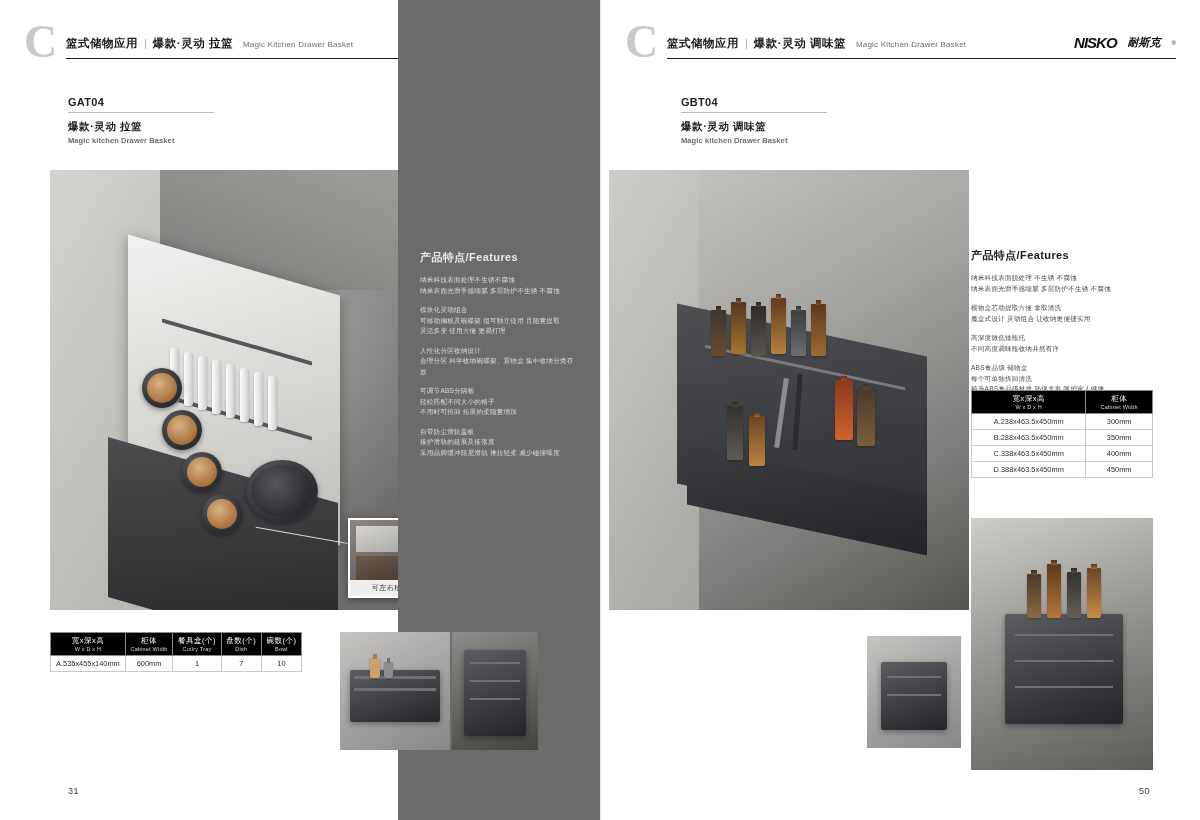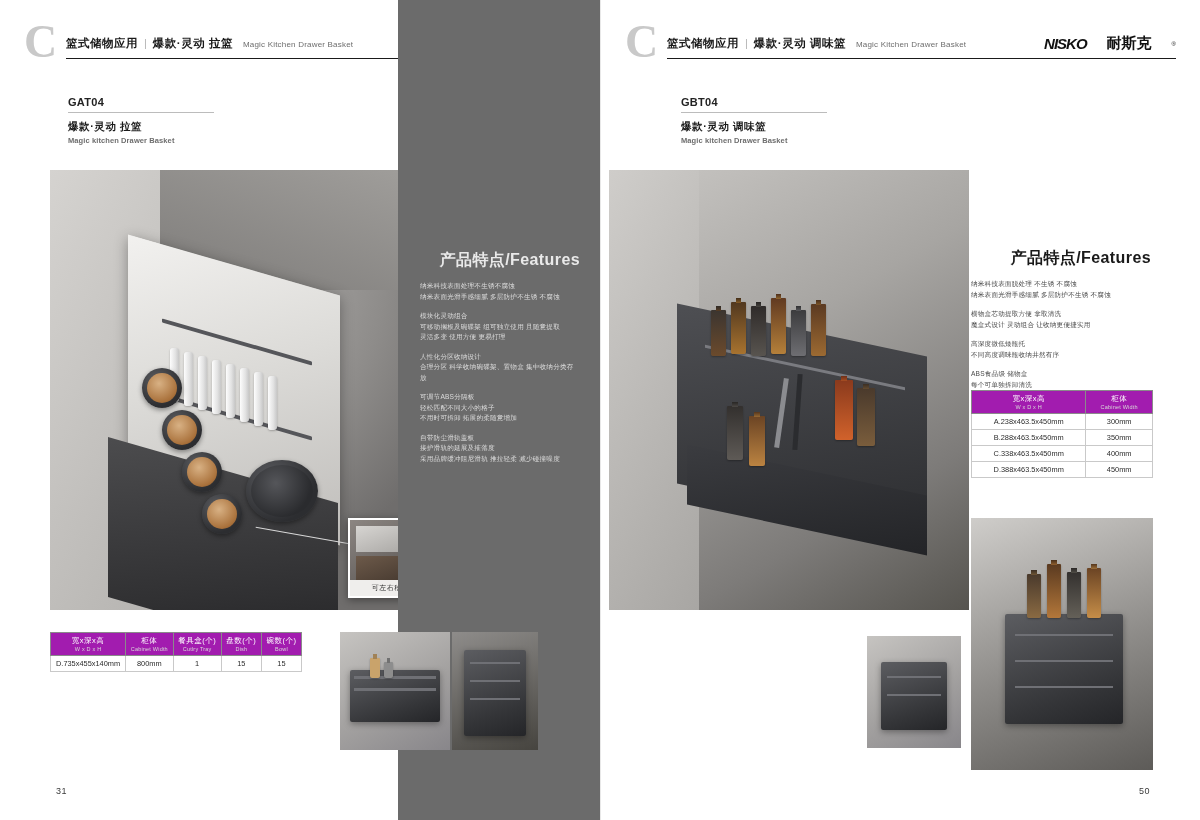--- a/index.html
+++ b/index.html
@@ -24,27 +24,27 @@
     font-size:46px; line-height:40px; font-weight:bold;
     color:#c9c9c9; font-family:"Liberation Serif", serif;
     letter-spacing:-2px;
   }
   .hdr-titles { position:absolute; left:42px; top:12px; display:flex; align-items:baseline; gap:6px; white-space:nowrap; }
   .hdr-cn { font-size:11.5px; font-weight:bold; color:#1a1a1a; letter-spacing:.5px;font-family:Liberation Serif, serif; }
   .hdr-sep { color:#b3b3b3; font-size:11px; }
   .hdr-cn2 { font-size:11.5px; font-weight:bold; color:#1a1a1a; letter-spacing:.5px; }
   .hdr-en { font-size:8px; color:#6d6d6d; letter-spacing:.2px; padding-left:4px; }
   .hdr-rule { position:absolute; left:42px; right:0; top:34px; height:1px; background:#1a1a1a; }
-  .brand { position:absolute; top:10px; display:flex; align-items:center; gap:20px; }
+  .brand { position:absolute; top:10px; display:flex; align-items:center; gap:11px; }
   .brand-n {
     font-family:"Liberation Sans", sans-serif;
     font-weight:bold; font-style:italic; font-size:15px; color:#111;
     letter-spacing:-1px;
   }
-  .brand-cn { font-size:15px; font-weight:bold; color:#111; letter-spacing:0; }
+  .brand-cn { font-size:11px; font-weight:bold; color:#111; letter-spacing:0;font-style:italic; }
   .brand-tm { font-size:6px; vertical-align:super; color:#111; }
 
   
   .codeblock { position:absolute;font-weight:bold; }
   .code-id { font-size:11px; color:#222; letter-spacing:.3px; padding-bottom:4px; }
   .code-rule { width:146px; height:1px; background:#bcbcbc; margin-bottom:7px; }
   .code-cn { font-size:10.5px; color:#1a1a1a; letter-spacing:.6px; }
   .code-en { font-size:7.5px; color:#6d6d6d; letter-spacing:.1px; margin-top:2px; }
 
   
@@ -86,31 +86,31 @@
   }
   .callout .cl-cap {
     position:absolute; left:0; right:0; bottom:0; height:16px;
     background:#efeeec; color:#2a2a2a; font-size:7px; text-align:center; line-height:16px;
     letter-spacing:.5px;
   }
   .leader { position:absolute; height:1px; background:#d8d8d8; }
 
   
   .features { position:absolute; color:#e9e9e9; }
-  .feat-title { font-size:16px; font-weight:bold; letter-spacing:.4px; margin-bottom:10px;text-align:right; }
+  .feat-title { font-size:11px; font-weight:bold; letter-spacing:.4px; margin-bottom:10px; }
   .feat-block { margin-bottom:9px; }
   .feat-line { font-size:6.6px; line-height:10.5px; letter-spacing:.2px; color:#dcdcdc; }
   .features.dark-on-light { color:#333; }
   .features.dark-on-light .feat-title { color:#1a1a1a; }
   .features.dark-on-light .feat-line { color:#4a4a4a; }
 
   
   table.spec { border-collapse:collapse; position:absolute; }
   table.spec th {
-    background:#a21caf; color:#fff; font-weight:normal;
+    background:#000000; color:#fff; font-weight:normal;
     border:1px solid #8a8a8a; padding:3px 4px; text-align:center;
   }
   table.spec th .th-cn { font-size:7.5px; display:block; letter-spacing:.5px; }
   table.spec th .th-en { font-size:5.5px; display:block; color:#d8d8d8; letter-spacing:.2px; }
   table.spec td {
     border:1px solid #c9c9c9; padding:3px 4px; text-align:center;
     font-size:7.4px; color:#2b2b2b; background:#fff; white-space:nowrap;
   }
 
   
@@ -260,46 +260,46 @@
               <span class="th-en">Dish</span>
             </th>
             <th>
               <span class="th-cn">碗数(个)</span>
               <span class="th-en">Bowl</span>
             </th>
           </tr>
         </thead>
       <tbody id="spec-left-body">
           <tr>
-            <td>D.735x455x140mm</td>
-            <td>800mm</td>
+            <td>A.535x455x140mm</td>
+            <td>600mm</td>
             <td>1</td>
-            <td>15</td>
-            <td>15</td>
+            <td>7</td>
+            <td>10</td>
           </tr>
         </tbody>
     </table>
 
     <div class="thumb" style="left:340px; top:632px; width:110px; height:118px;">
       <div class="t-bg t-grey"></div>
       <div class="t-basket" style="left:10px; top:38px; width:90px; height:52px;"></div>
       <div class="t-rod" style="left:14px; top:44px; width:82px; height:3px;"></div>
       <div class="t-rod" style="left:14px; top:56px; width:82px; height:3px;"></div>
       <div class="bottle" style="left:30px; top:26px; width:10px; height:20px; background:#c9a36b;"></div>
       <div class="bottle" style="left:44px; top:30px; width:9px; height:16px; background:#8d8d8d;"></div>
     </div>
     <div class="thumb" style="left:452px; top:632px; width:86px; height:118px;">
       <div class="t-bg" style="background:linear-gradient(160deg,#8e8c8a,#46443f);"></div>
       <div class="t-basket" style="left:12px; top:18px; width:62px; height:86px;"></div>
       <div class="t-rod" style="left:18px; top:30px; width:50px; height:2px;"></div>
       <div class="t-rod" style="left:18px; top:48px; width:50px; height:2px;"></div>
       <div class="t-rod" style="left:18px; top:66px; width:50px; height:2px;"></div>
     </div>
 
-    <div class="pgnum" style="left:56px;">31</div>
+    <div class="pgnum" style="left:68px;">31</div>
   </div>
 
   <div class="page page-right">
 
     <div class="hdr" style="left:24px; right:24px;">
       <div class="c-mark">C</div>
       <div class="hdr-titles">
         <span class="hdr-cn">篮式储物应用</span>
         <span class="hdr-sep">|</span>
         <span class="hdr-cn2">爆款·灵动 调味篮</span>

